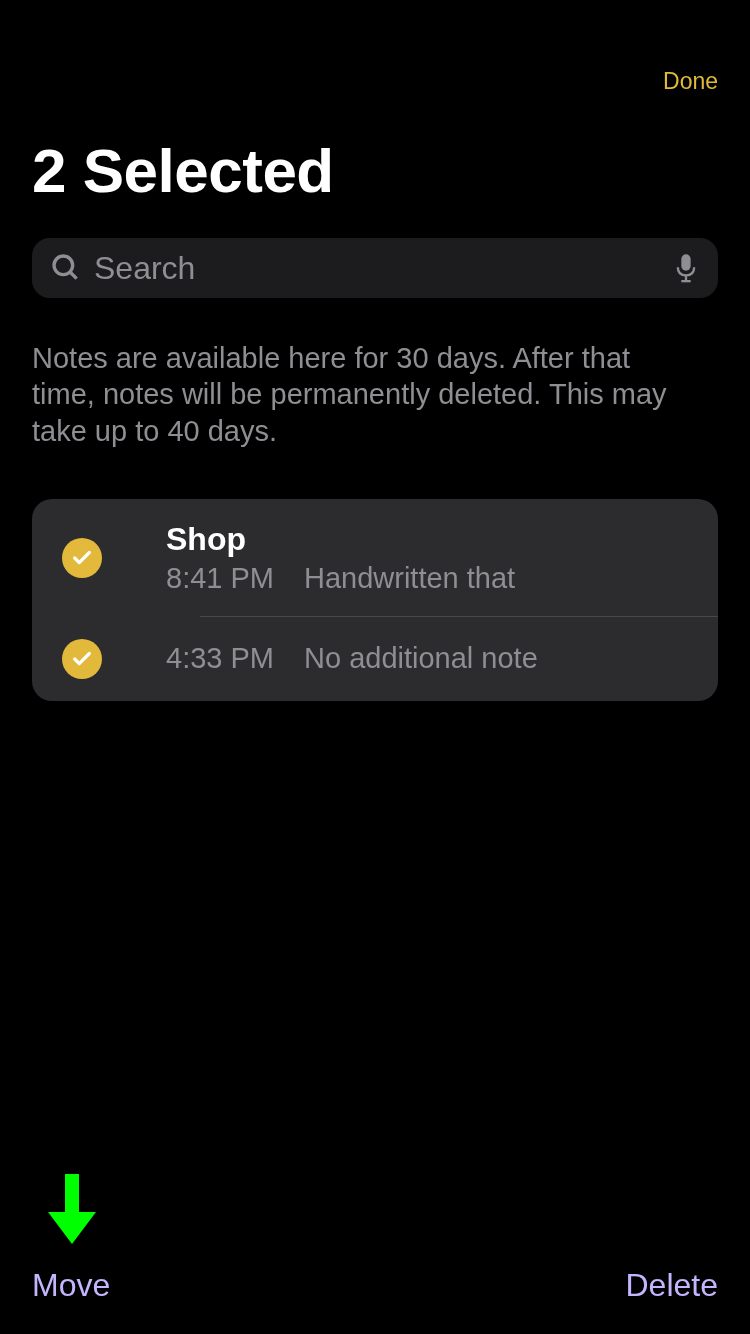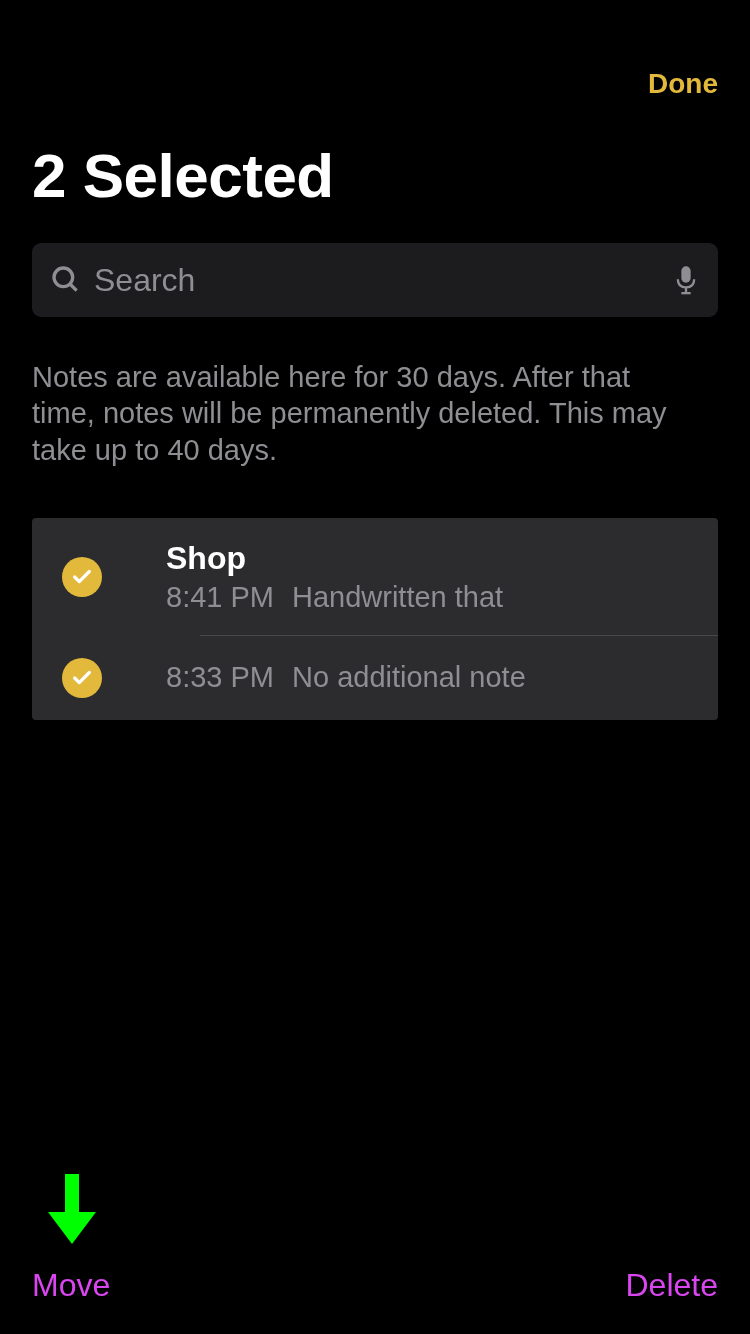--- a/index.html
+++ b/index.html
@@ -20,40 +20,40 @@
     }
     
     .header {
       display: flex;
       justify-content: flex-end;
       padding: 68px 32px 0 32px;
     }
     
     .done-button {
       color: #e2b93b;
-      font-size: 28px;
-      font-weight: 700;
+      font-size: 23px;
+      font-weight: 400;
       background: none;
       border: none;
       cursor: pointer;
     }
     
     .title {
       font-size: 62px;
       font-weight: 700;
       color: #ffffff;
       padding: 40px 52px 20px 32px;
       letter-spacing: -0.5px;
     }
     
     .search-container {
       margin: 12px 32px 0 32px;
       background: #1c1c1e;
-      border-radius: 9px;
-      height: 74px;
+      border-radius: 18px;
+      height: 60px;
       display: flex;
       align-items: center;
       padding: 0 18px;
     }
     
     .search-icon {
       width: 32px;
       height: 32px;
       margin-right: 12px;
       flex-shrink: 0;
@@ -81,21 +81,21 @@
     .info-text {
       padding: 42px 56px 30px 32px;
       font-size: 29px;
       line-height: 1.25;
       color: #8e8e93;
     }
     
     .notes-list {
       margin: 20px 32px 0 32px;
       background: #2c2c2e;
-      border-radius: 4px;
+      border-radius: 20px;
       overflow: hidden;
     }
     
     .note-item {
       display: flex;
       align-items: center;
       padding: 22px 20px 22px 30px;
       position: relative;
     }
     
@@ -129,37 +129,37 @@
       font-size: 32px;
       font-weight: 600;
       color: #ffffff;
       margin-bottom: 4px;
     }
     
     .note-subtitle {
       font-size: 29px;
       color: #8e8e93;
       display: flex;
-      gap: 18px;
+      gap: 30px;
     }
     
     .toolbar {
       position: absolute;
       bottom: 0;
       left: 0;
       right: 0;
       display: flex;
       justify-content: space-between;
       padding: 26px 32px 30px 32px;
     }
     
     .toolbar-button {
       background: none;
       border: none;
-      color: #d946ef;
+      color: #c4b5fd;
       font-size: 32px;
       font-weight: 400;
       cursor: pointer;
     }
     
     .arrow-indicator {
       position: absolute;
       bottom: 90px;
       left: 48px;
       width: 48px;
@@ -212,21 +212,21 @@
   </div>
 
   <div class="note-item">
     <span class="checkmark-circle">
       <svg width="22" height="22" viewBox="0 0 24 24" fill="none" stroke="#ffffff" stroke-width="3.5" stroke-linecap="round" stroke-linejoin="round">
         <polyline points="4 12 9 17 20 6"></polyline>
       </svg>
     </span>
     <div class="note-content">
       <div class="note-subtitle">
-        <span>8:33 PM</span>
+        <span>4:33 PM</span>
         <span>No additional note</span>
       </div>
     </div>
   </div>
 </div>
 
 <div class="arrow-indicator">
   <svg viewBox="0 0 48 70" fill="#00ff00">
     <rect x="17" y="0" width="14" height="42"></rect>
     <polygon points="0,38 48,38 24,70"></polygon>

